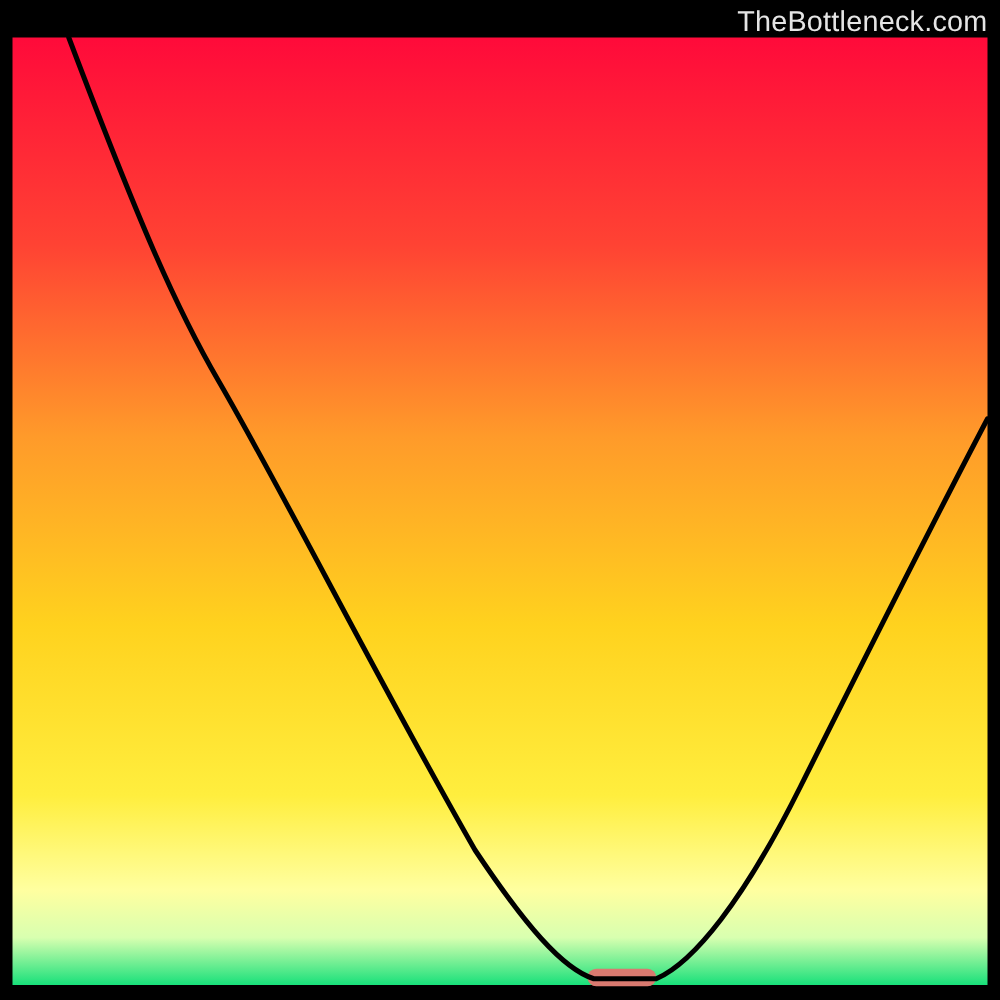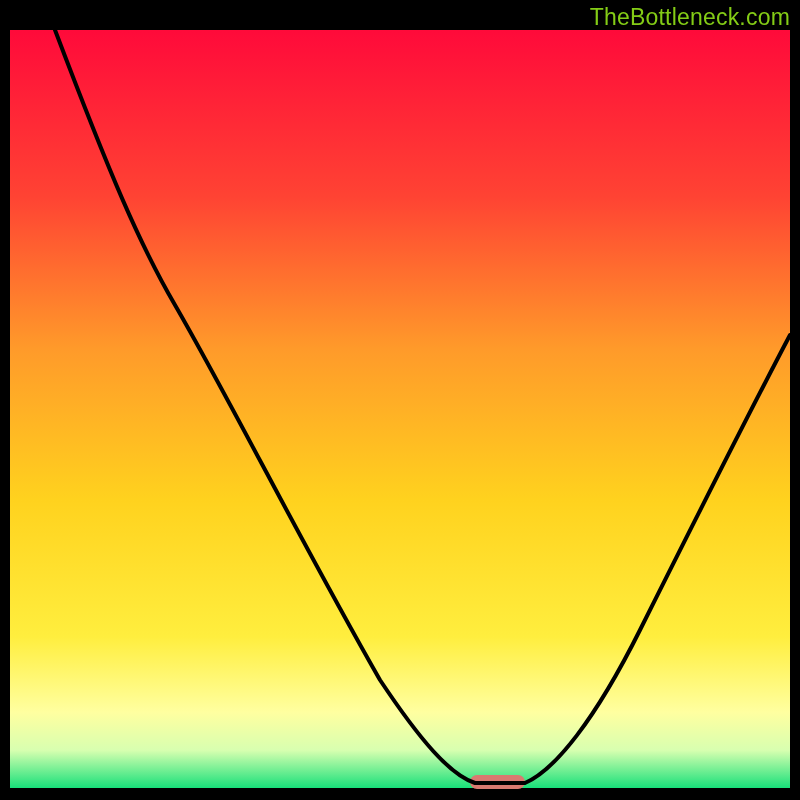--- a/index.html
+++ b/index.html
@@ -16,21 +16,21 @@
     width: 800px;
     height: 800px;
   }
   svg {
     display: block;
   }
   .watermark {
     position: absolute;
     top: 4px;
     right: 10px;
-    color: #84cc16;
+    color: #e5e5e5;
     font-size: 23px;
     font-weight: 400;
     letter-spacing: 0.2px;
     user-select: none;
   }
 </style>
 </head>
 <body>
 
 <div class="wrap">

